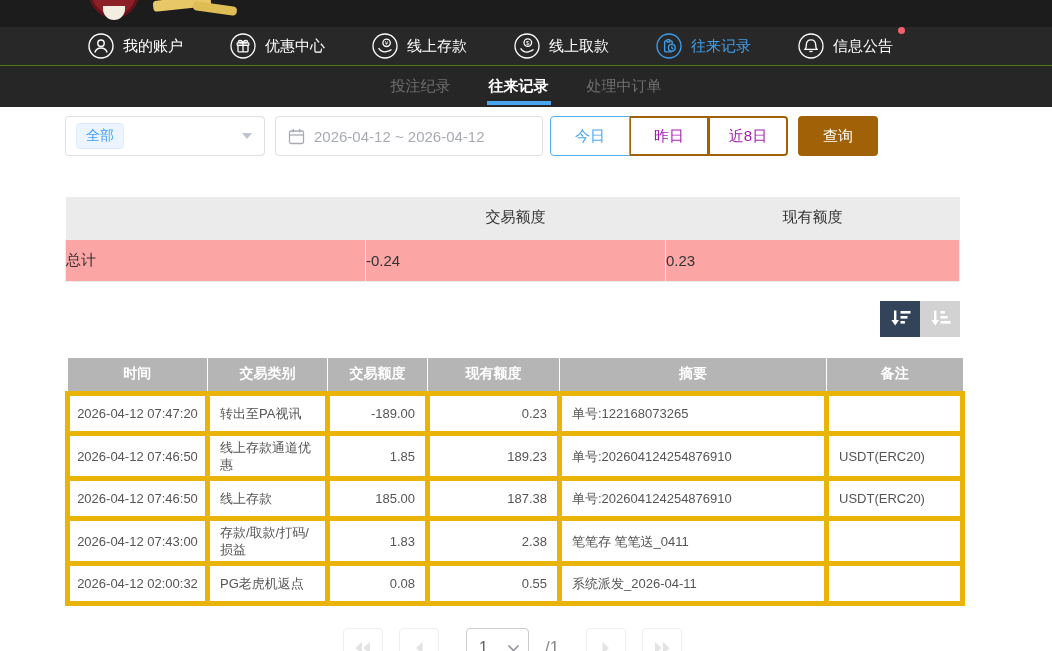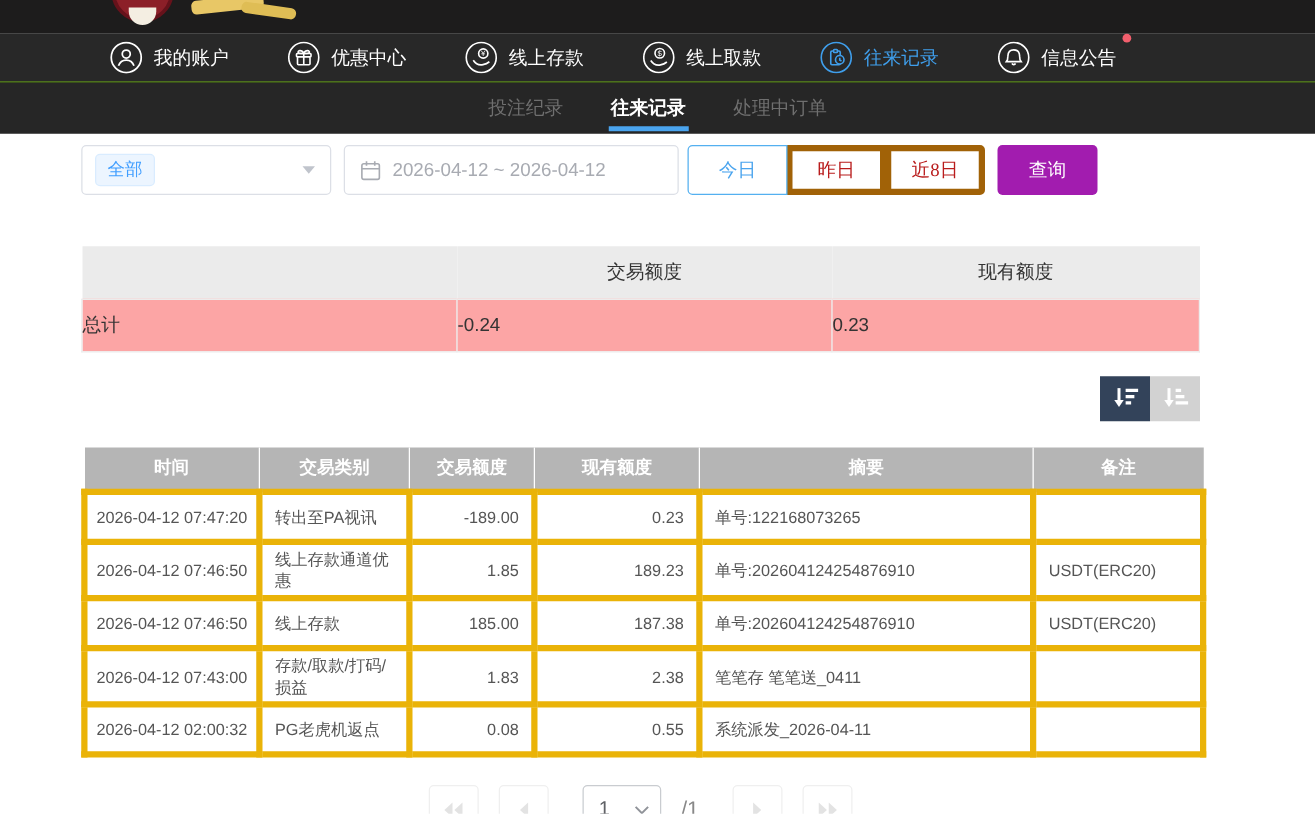--- a/index.html
+++ b/index.html
@@ -43,28 +43,28 @@
     display:flex; align-items:center; padding:0 10px; gap:6px; position:relative;
     background:#fff; cursor:pointer; }
   .tag { background:#ecf5ff; border:1px solid #d9ecff; color:#409eff;
     font-size:14px; padding:3px 9px; border-radius:4px; }
   .caret { position:absolute; right:12px; width:0; height:0;
     border-left:5px solid transparent; border-right:5px solid transparent;
     border-top:6px solid #c0c4cc; }
   .date-box { width:268px; margin-left:10px; border:1px solid #dcdfe6;
     border-radius:4px; display:flex; align-items:center; padding:0 12px; gap:9px;
     color:#a8abb2; font-size:15px; background:#fff; cursor:pointer; }
-  .btn-group { display:flex; margin-left:7px;font-family:Liberation Serif, serif; }
-  .qbtn { width:80px; border:5px solid #a16207; background:#fff; color:#b91c1c;
+  .btn-group { display:flex; margin-left:7px; }
+  .qbtn { width:80px; border:2px solid #a16207; background:#fff; color:#a21caf;
     font-size:15px; cursor:pointer; display:flex; align-items:center;
     justify-content:center; margin-left:-1px; }
   .qbtn:first-child { border-radius:4px 0 0 4px; margin-left:0; }
   .qbtn:last-child { border-radius:0 4px 4px 0; }
   .qbtn.active { border:1px solid #54b0f0; color:#4aa4ee; z-index:2; }
-  .search-btn { width:80px; margin-left:10px; background:#a21caf; color:#fff;
+  .search-btn { width:80px; margin-left:10px; background:#a16207; color:#fff;
     font-size:15px; border:none; border-radius:4px; cursor:pointer; }
 
   
   .summary { margin-top:41px; width:895px; border-collapse:collapse;
     table-layout:fixed; font-size:15px; }
   .summary col:nth-child(1){width:300px;} .summary col:nth-child(2){width:300px;}
   .summary th { background:#ebebeb; height:42px; font-weight:normal; color:#333; }
   .summary td { background:#fca5a5; height:42px; text-align:left; color:#333;
     border:1px solid #ececec; }
 

